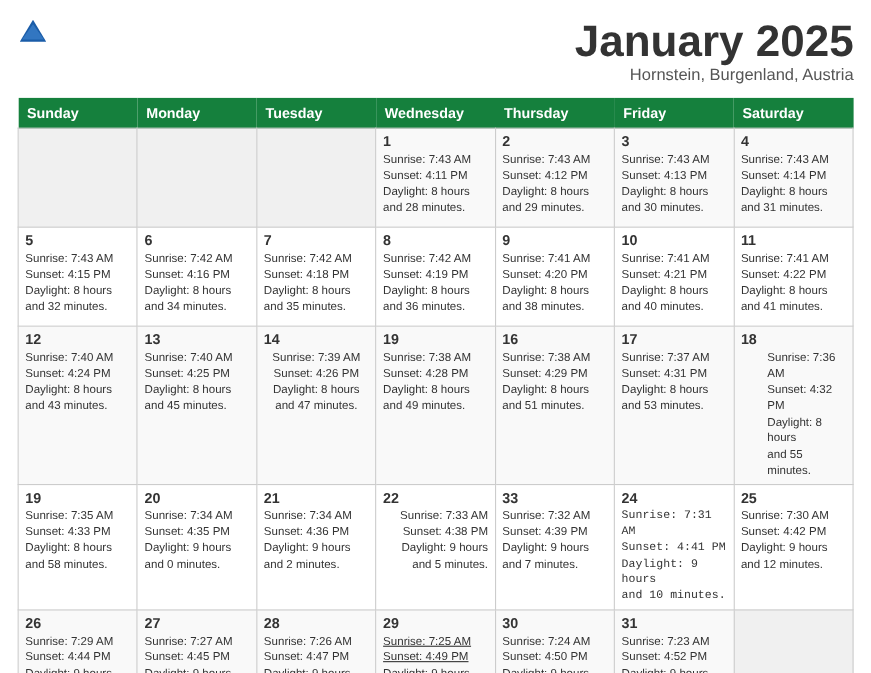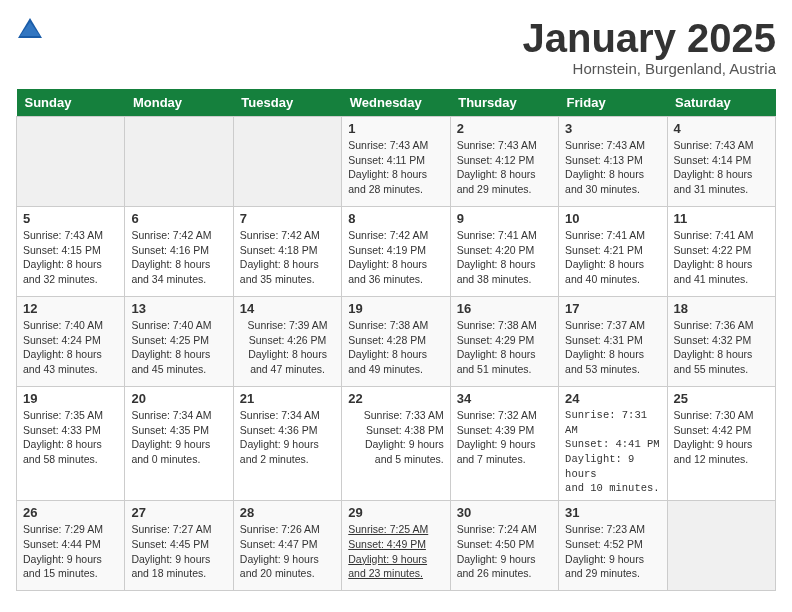--- a/index.html
+++ b/index.html
@@ -243,21 +243,21 @@
         </td>
         <td>
           <div class="day-number">17</div>
           <div class="day-info" style="white-space: pre-line;">Sunrise: 7:37 AM
 Sunset: 4:31 PM
 Daylight: 8 hours
 and 53 minutes.</div>
         </td>
         <td>
           <div class="day-number">18</div>
-          <div class="day-info" style="white-space: pre-line;">Sunrise: 7:36 AM
+          <div class="day-info" style="white-space: pre-line; margin-left: 24px;">Sunrise: 7:36 AM
 Sunset: 4:32 PM
 Daylight: 8 hours
 and 55 minutes.</div>
         </td>
       </tr>
       <tr>
         <td>
           <div class="day-number">19</div>
           <div class="day-info" style="white-space: pre-line;">Sunrise: 7:35 AM
 Sunset: 4:33 PM
@@ -279,21 +279,21 @@
 and 2 minutes.</div>
         </td>
         <td>
           <div class="day-number">22</div>
           <div class="day-info" style="white-space: pre-line; text-align: right;">Sunrise: 7:33 AM
 Sunset: 4:38 PM
 Daylight: 9 hours
 and 5 minutes.</div>
         </td>
         <td>
-          <div class="day-number">34</div>
+          <div class="day-number">33</div>
           <div class="day-info" style="white-space: pre-line;">Sunrise: 7:32 AM
 Sunset: 4:39 PM
 Daylight: 9 hours
 and 7 minutes.</div>
         </td>
         <td>
           <div class="day-number">24</div>
           <div class="day-info" style="white-space: pre-line; font-family: Liberation Mono, monospace;">Sunrise: 7:31 AM
 Sunset: 4:41 PM
 Daylight: 9 hours

